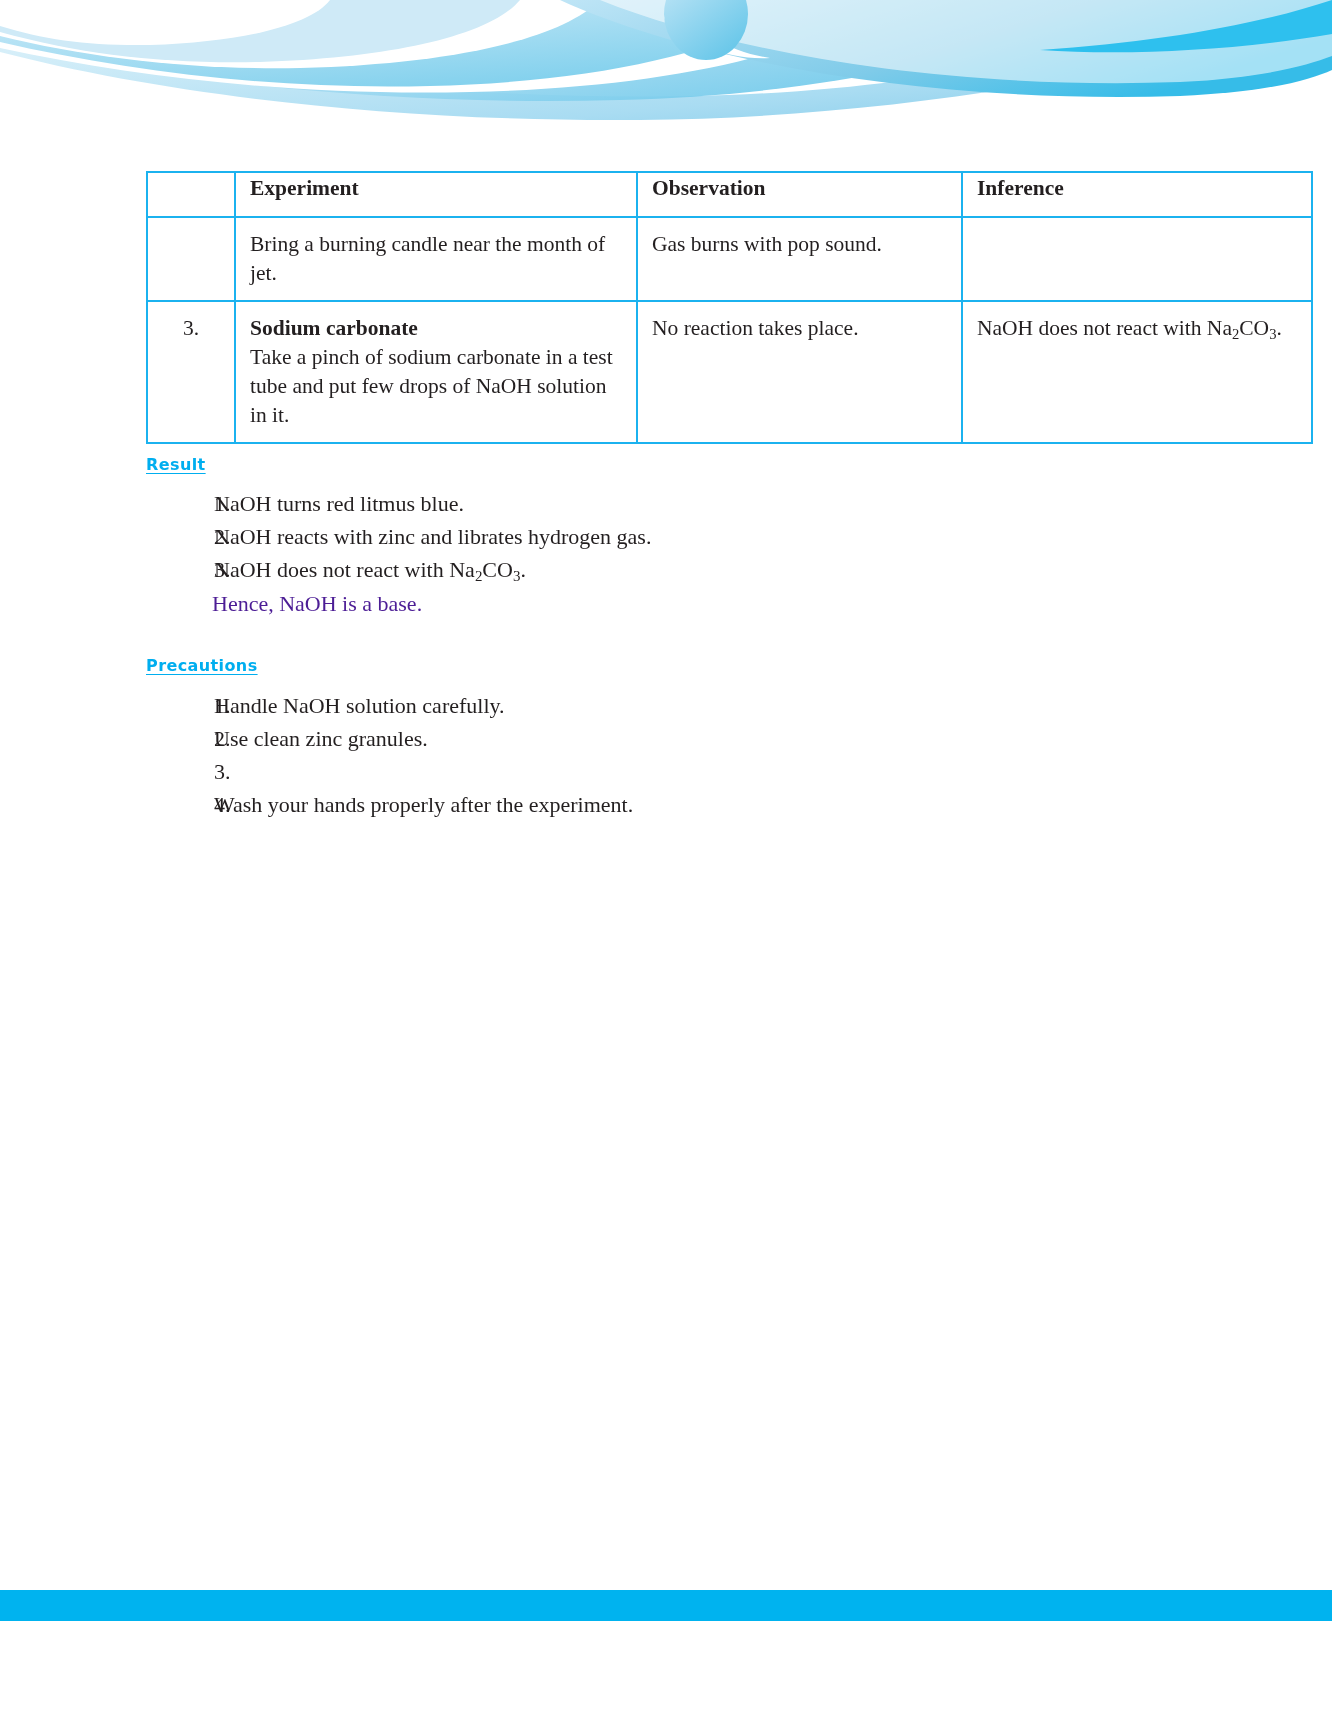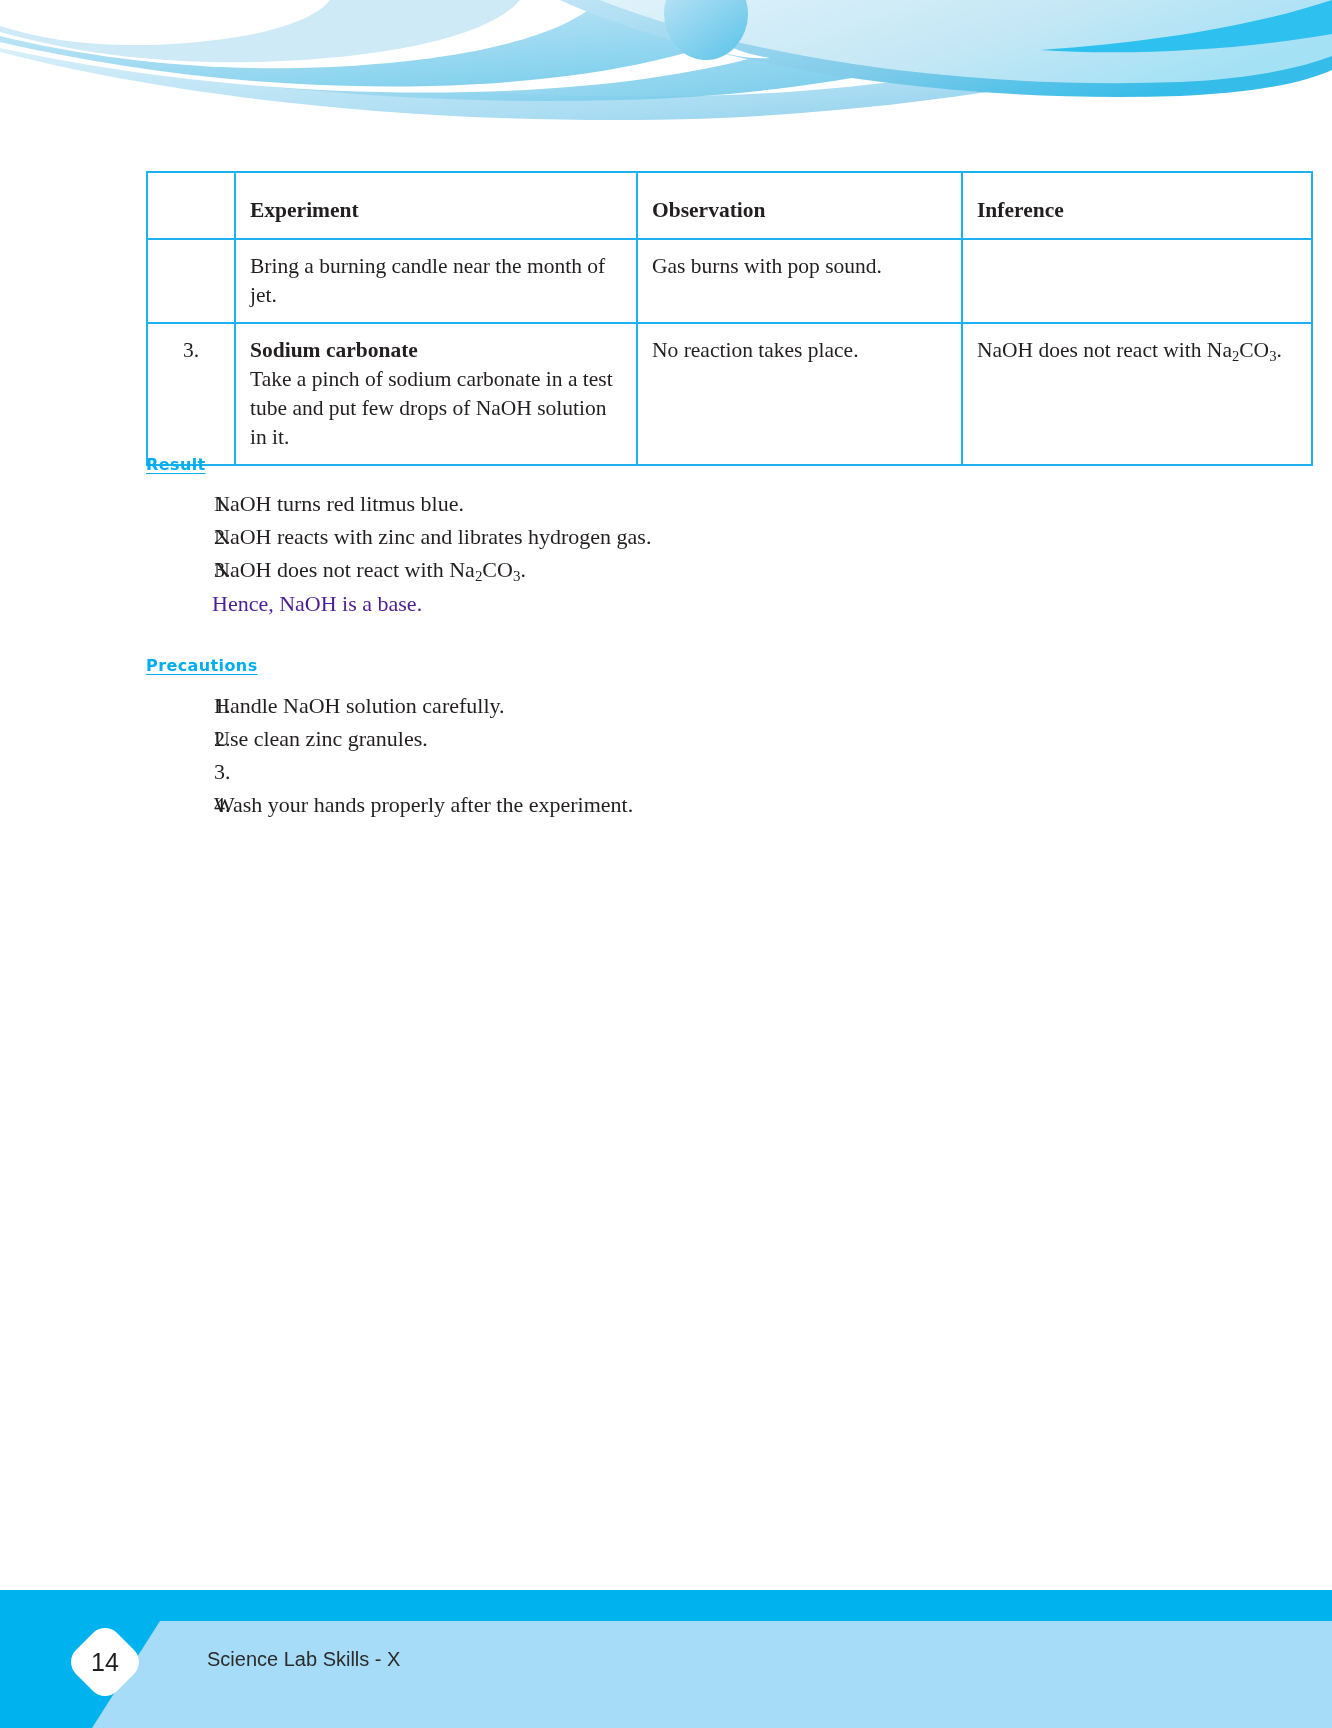--- a/index.html
+++ b/index.html
@@ -53,21 +53,21 @@
     vertical-align: top;
     color: #231f20;
   }
   .col-sn   { width: 58px;  text-align: center; }
   .col-exp  { width: 372px; }
   .col-obs  { width: 295px; }
   .col-inf  { width: 320px; }
 
   .exp-table tr.head-row td {
     font-weight: bold;
-    padding-top: 23px;
+    padding-top: 1px;
     padding-bottom: 13px;
   }
   .cell-bold { font-weight: bold; display: block; }
   .mid { vertical-align: middle; }
   sub { font-size: 0.68em; vertical-align: baseline; position: relative; bottom: -0.28em; }
 
   
   .sec-heading {
     position: absolute;
     left: 146px;
@@ -290,19 +290,13 @@
     <div class="num-item">
       <span class="num">4.</span>
       <span class="txt">Wash your hands properly after the experiment.</span>
     </div>
   </div>
 
 </div>
 
 <div class="footer">
   <div class="footer-topbar"></div>
-  <div class="footer-body">
-    <div class="footer-band"></div>
-    <div class="page-badge"></div>
-    <div class="page-badge-num">14</div>
-    <div class="footer-title">Science Lab Skills - X</div>
-  </div>
 </div>
 
 </body></html>

